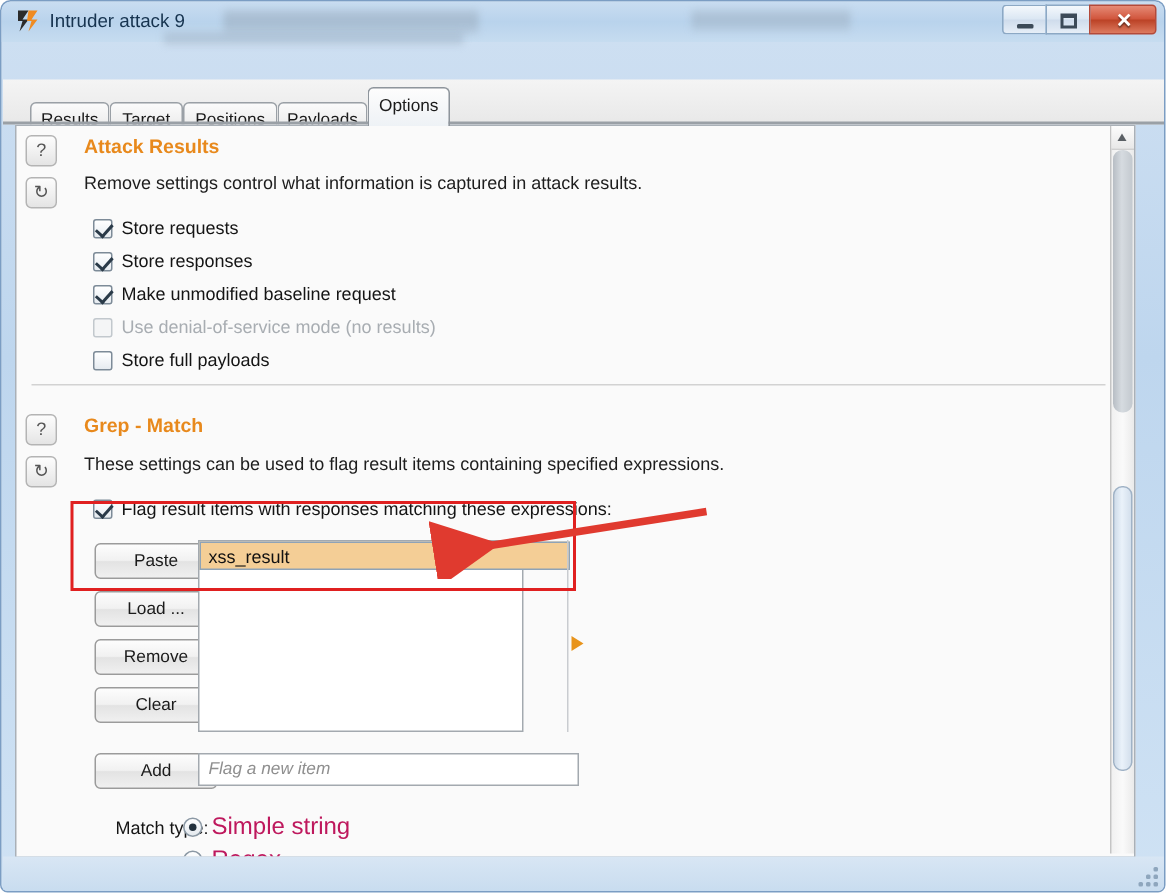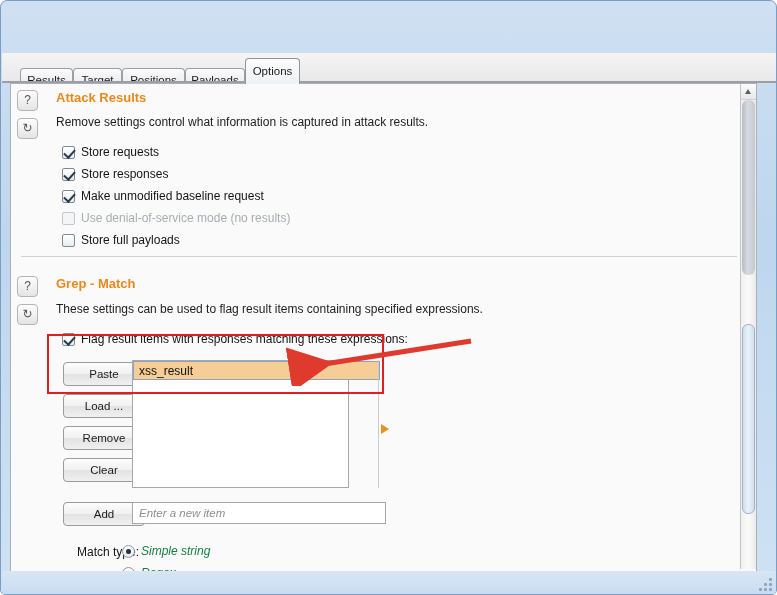--- a/index.html
+++ b/index.html
@@ -131,21 +131,21 @@
   .cblabel.dis{color:#a8adb2;}
 
   
   .rdrow{position:absolute;height:17px;}
   .rbox{
     position:absolute;left:0;top:1px;width:13px;height:13px;box-sizing:border-box;
     border:1px solid #8b98a4;border-radius:50%;
     background:linear-gradient(180deg,#ffffff 0%,#f0f3f6 55%,#e4e9ee 100%);
   }
   .rbox .dot{position:absolute;left:3px;top:3px;width:5px;height:5px;border-radius:50%;background:#23313d;}
-  .rdlabel{position:absolute;left:19px;top:0;font-size:12px;color:#15803d;white-space:nowrap;line-height:15px;font-style:italic;}
+  .rdlabel{position:absolute;left:19px;top:0;font-size:16px;color:#be185d;white-space:nowrap;line-height:15px;}
 
   
   .pbtn{
     position:absolute;width:82px;height:24px;box-sizing:border-box;
     border:1px solid #9b9b9b;border-radius:4px;
     background:linear-gradient(180deg,#fdfdfd 0%,#f1f1f1 48%,#e3e3e3 52%,#f0f0f0 100%);
     font-size:11.5px;color:#1b1b1b;text-align:center;line-height:22px;cursor:default;
   }
   .lrow{
     position:absolute;left:0;top:0;width:247px;height:19px;
@@ -205,20 +205,42 @@
   .botstrip{position:absolute;left:1px;top:570px;width:775px;height:24px;
     background:linear-gradient(180deg,#d8e6f4 0%,#c8dcef 100%);}
   .grip{position:absolute;right:4px;bottom:3px;width:14px;height:14px;}
   .grip i{position:absolute;width:3px;height:3px;background:#8ea6bd;border-radius:1px;}
 </style>
 </head>
 <body>
 
 <div class="window">
 
+  <div class="titlebar">
+    <svg class="title-icon" viewBox="0 0 16 16">
+      <path d="M1 1 L8 1 L4 7 L8 7 L2 15 L4 8 L1 8 Z" fill="#2b2b2b"></path>
+      <path d="M8 1 L14 1 L10 7 L14 7 L8 15 L10 8 L7 8 Z" fill="#ef8b22"></path>
+    </svg>
+    <div class="title-text">Intruder attack 9</div>
+    <div class="title-blur"></div>
+    <div class="title-blur2"></div>
+    <div class="title-blur3"></div>
+
+    <div class="winbtns">
+      <div class="winbtn min">
+          <span class="gl-min"></span>
+        </div>
+      <div class="winbtn max">
+          <span class="gl-max"></span>
+        </div>
+      <div class="winbtn close">
+          <span class="gl-close">✕</span>
+        </div>
+    </div>
+  </div>
 
 
   <div class="tabstrip">
     <div class="tab" style="left:18px;width:53px">Results</div>
     <div class="tab" style="left:71px;width:49px">Target</div>
     <div class="tab" style="left:120px;width:63px">Positions</div>
     <div class="tab" style="left:183px;width:60px">Payloads</div>
     <div class="tab active" style="left:243px;width:55px">Options</div>
   </div>
   <div class="tabstrip-base"></div>
@@ -277,21 +299,21 @@
       <div class="pbtn" style="left:52px;top:278px">Paste</div>
       <div class="pbtn" style="left:52px;top:310px">Load ...</div>
       <div class="pbtn" style="left:52px;top:342px">Remove</div>
       <div class="pbtn" style="left:52px;top:374px">Clear</div>
       <div class="pbtn" style="left:52px;top:418px">Add</div>
 
       <div style="position:absolute;left:121px;top:276px;width:217px;height:128px;box-sizing:border-box;border:1px solid #a3a9af;background:#fff;">
         <div class="lrow sel" style="top:0">xss_result</div>
       </div>
 
-      <div style="position:absolute;left:121px;top:418px;width:254px;height:22px;box-sizing:border-box;border:1px solid #a3a9af;background:#fff;font-size:11.5px;line-height:20px;padding-left:6px;color:#8f8f8f;font-style:italic;">Enter a new item</div>
+      <div style="position:absolute;left:121px;top:418px;width:254px;height:22px;box-sizing:border-box;border:1px solid #a3a9af;background:#fff;font-size:11.5px;line-height:20px;padding-left:6px;color:#8f8f8f;font-style:italic;">Flag a new item</div>
 
       <div class="tri-line" style="left:367px;top:276px;height:128px"></div>
       <div class="tri" style="left:370px;top:340px"></div>
 
       <div style="position:absolute;left:66px;top:461px;font-size:12px;color:#141414;">Match type:</div>
       <div class="rdrow" style="left:111px;top:460px">
         <span class="rbox">
             <span class="dot"></span>
           </span>
         <span class="rdlabel">Simple string</span>

